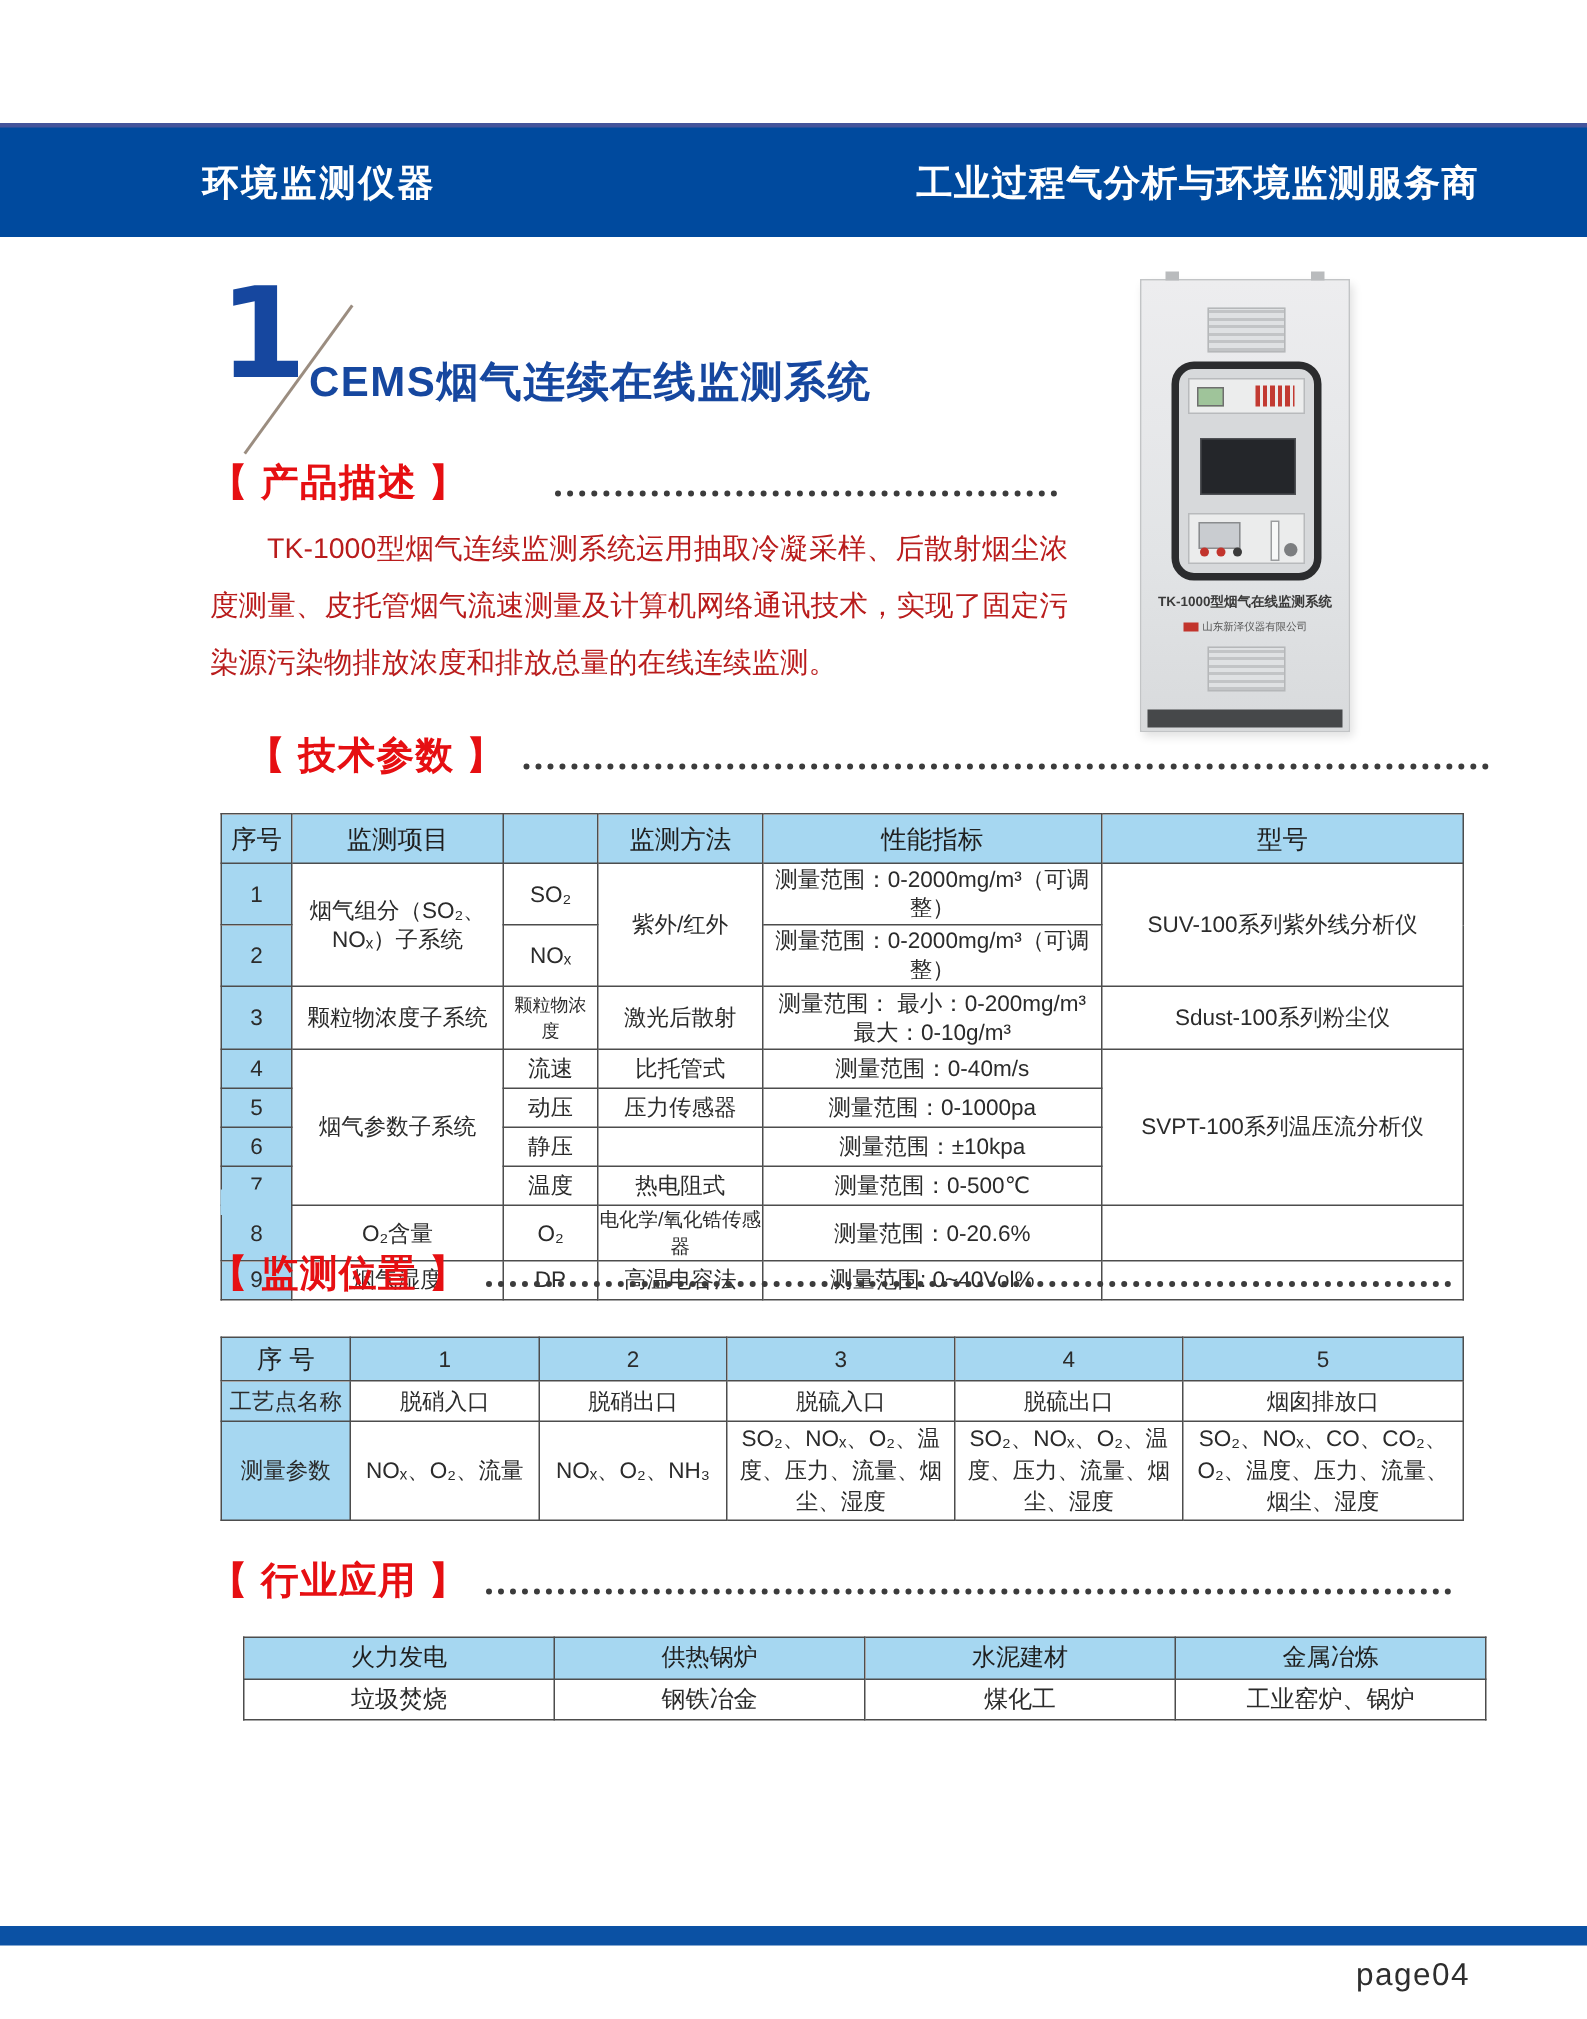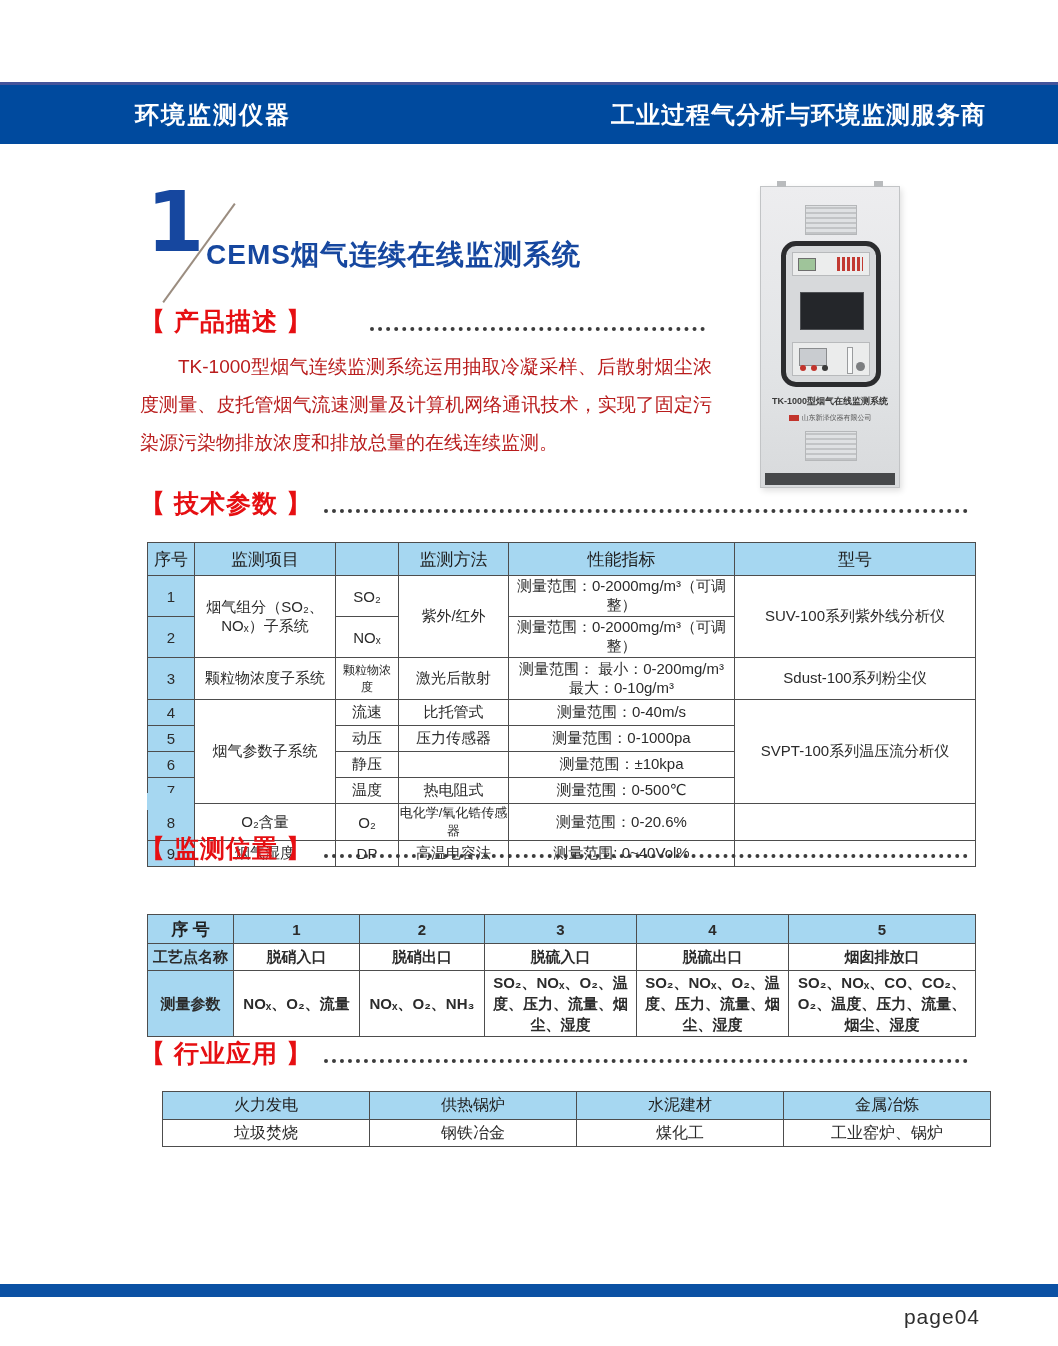--- a/index.html
+++ b/index.html
@@ -3,21 +3,21 @@
 <meta charset="utf-8">
 <style>
   html,body{margin:0;padding:0;}
   body{
     width:1058px;height:1346px;position:relative;background:#ffffff;
     font-family:"Liberation Sans","DejaVu Sans",sans-serif;color:#222;
     overflow:hidden;
   }
   
   .topbar{
-    position:absolute;left:0;top:82px;width:1058px;height:62px;
+    position:absolute;left:0;top:82px;width:1058px;height:76px;
     background:#004a9e;border-top:3px solid #44549b;box-sizing:border-box;
     display:flex;align-items:center;justify-content:space-between;
   }
   .topbar .lt{margin-left:135px;color:#fff;font-size:24px;font-weight:bold;letter-spacing:2px;}
   .topbar .rt{margin-right:72px;color:#fff;font-size:24px;font-weight:bold;letter-spacing:1px;}
   
   .hero-num{
     position:absolute;left:146px;top:180px;font-size:84px;line-height:84px;
     font-weight:bold;color:#16479f;font-family:"DejaVu Sans",sans-serif;
   }
@@ -27,21 +27,21 @@
   }
   .hero-title{
     position:absolute;left:206px;top:236px;font-size:28px;font-weight:bold;color:#16479f;
     letter-spacing:1px;
   }
   
   .section{position:absolute;left:140px;display:flex;align-items:flex-end;}
   .sec-label{color:#e60f12;font-size:25px;font-weight:bold;white-space:nowrap;letter-spacing:1px;}
   .sec-dots{flex:1;border-bottom:4px dotted #3c3c3c;margin:0 0 7px 12px;}
   #sec-desc{top:305px;width:565px;gap:46px;}
-  #sec-tech{top:487px;width:828px;}
+  #sec-tech{top:487px;width:828px;margin-left:25px;}
   #sec-pos{top:832px;width:828px;}
   #sec-app{top:1037px;width:828px;}
   
   .desc-par{
     position:absolute;left:140px;top:348px;width:572px;
     font-size:19px;line-height:38px;color:#b91c1c;text-align:justify;text-indent:2em;
   }
   
   .cabinet{
     position:absolute;left:760px;top:186px;width:140px;height:302px;
@@ -99,21 +99,21 @@
   .hd{font-size:17px;color:#1f1f1f;}
   
   .t1{position:absolute;left:147px;top:542px;width:828px;}
   .t1 .th-row td{height:33px;}
   .t1 .rh{height:26px;}
   .t1 .rh3{height:42px;}
   .t1 .small{font-size:12px;}
   .t1 .small2{font-size:13px;padding:0;}
   .t1-tab{position:absolute;left:147px;top:793px;width:47px;height:17px;background:#a6d7f1;}
   
-  .t2{position:absolute;left:147px;top:914px;width:828px;font-weight:bold;}
+  .t2{position:absolute;left:147px;top:891px;width:828px;}
   .t2 .r1 td{height:29px;}
   .t2 .r2 td{height:27px;}
   .t2 .r3 td{height:66px;font-size:15px;line-height:21px;}
   
   .t3{position:absolute;left:162px;top:1091px;width:828px;}
   .t3 td{height:27px;font-size:16px;}
   .t3 .th-row td{height:28px;}
   
   .footbar{position:absolute;left:0;top:1284px;width:1058px;height:13px;background:#0b51a4;}
   .pageno{position:absolute;right:78px;top:1305px;font-size:21px;color:#2e2e2e;letter-spacing:1px;}

